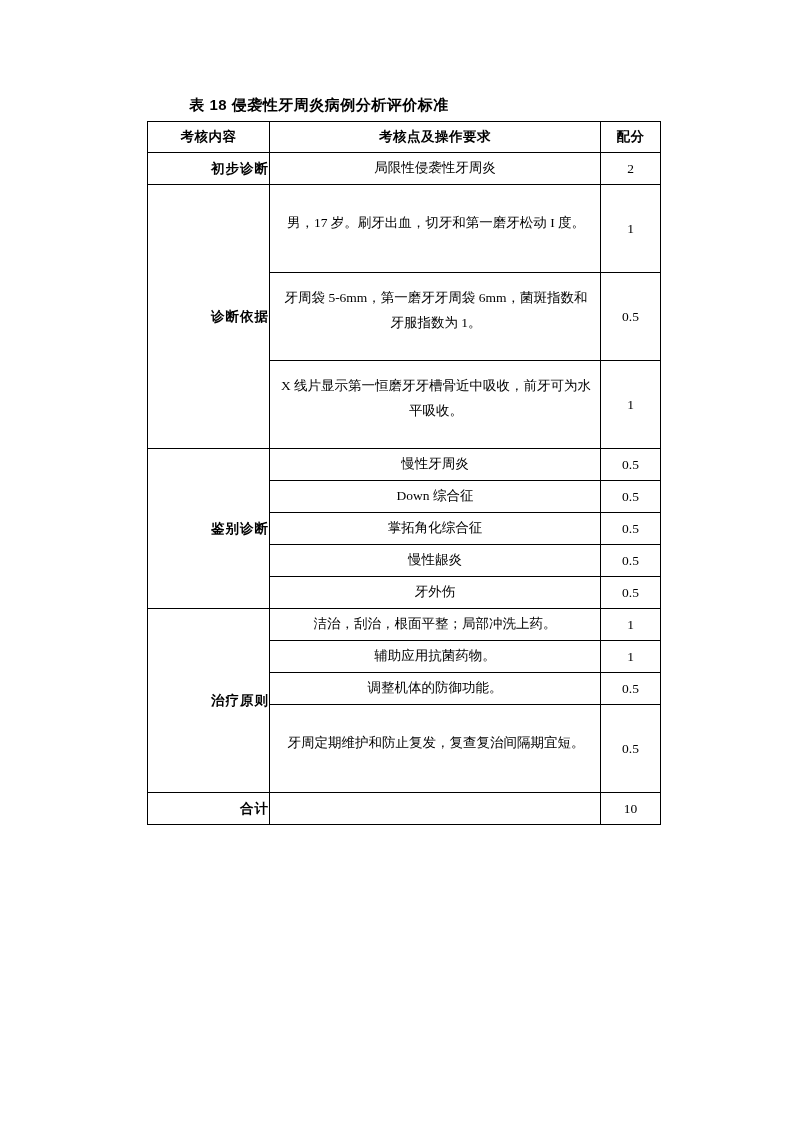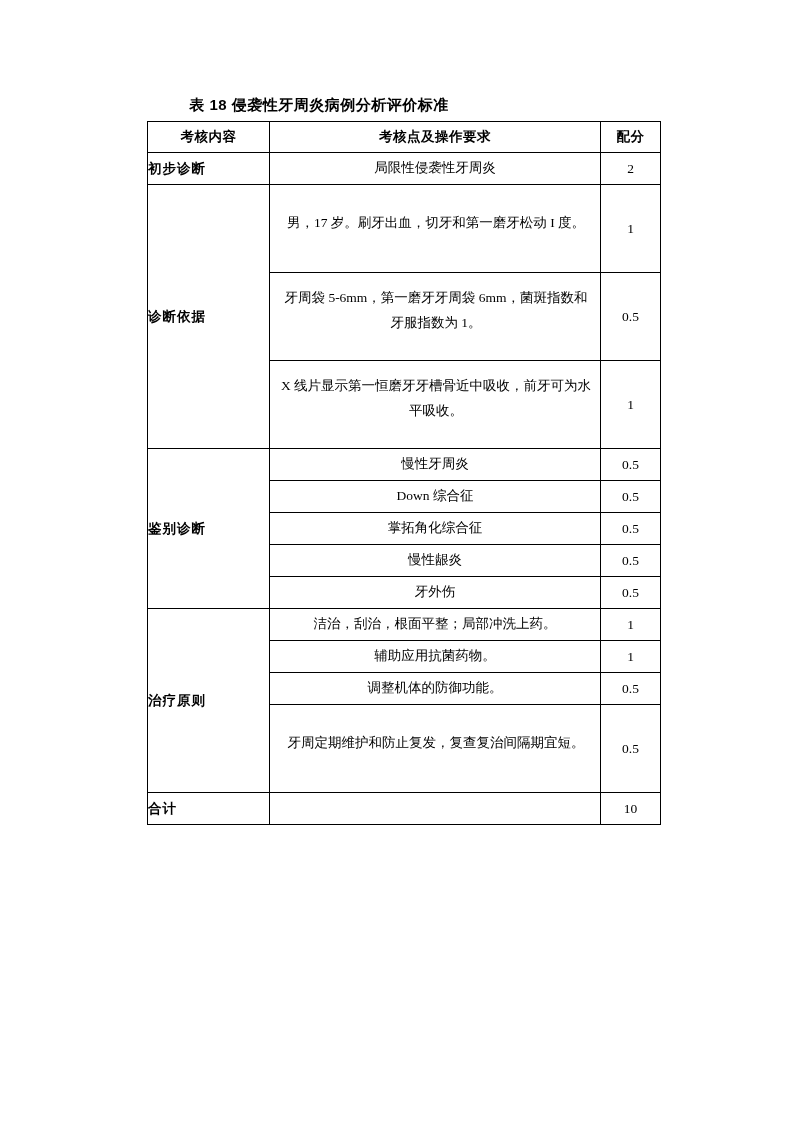--- a/index.html
+++ b/index.html
@@ -53,21 +53,21 @@
 
   .hdr {
     text-align: center;
     font-family: "Liberation Sans", "DejaVu Sans", sans-serif;
     font-weight: bold;
     font-size: 14px;
     height: 30px;
     letter-spacing: 0.5px;
   }
   .cat {
-    text-align: left;
+    text-align: right;
     font-family: Liberation Sans, sans-serif;
     font-weight: bold;
     font-size: 14px;
     letter-spacing: 1px;
   }
   .content {
     text-align: center;
     padding: 6px 8px 6px 10px;
     line-height: 1.85;
     font-size: 13.5px;

